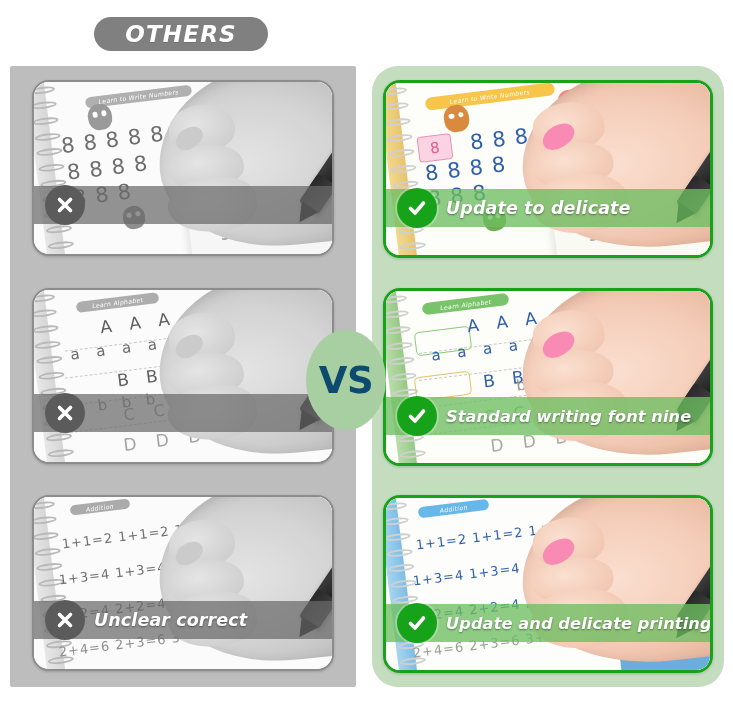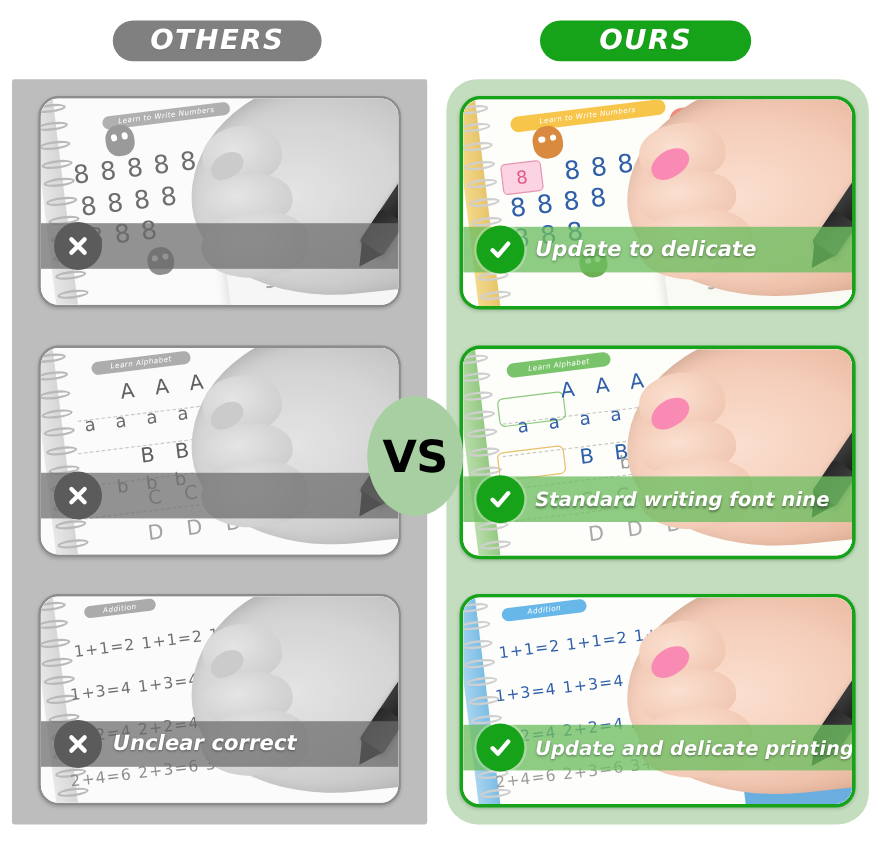--- a/index.html
+++ b/index.html
@@ -246,37 +246,34 @@
   #vs-badge {
     position: absolute;
     left: 306px; top: 330px;
     width: 80px; height: 100px;
     background: #a8cfa2;
     border-radius: 50%;
     display: flex; align-items: center; justify-content: center;
     z-index: 20;
   }
   #vs-badge span {
-    color: #000000;
+    color: #0c4a6e;
     font-weight: 700;
     font-size: 37px;
     letter-spacing: -0.5px;
     font-family: "DejaVu Sans", "Liberation Sans", sans-serif;
   }
 </style>
 </head>
 <body>
 
 <div id="root">
 
   <div class="badge" id="badge-others">
     <span>OTHERS</span>
-  </div>
-  <div class="badge" id="badge-ours">
-    <span>OURS</span>
   </div>
 
   <div class="panel" id="panel-others">
 
     <div class="card card-others r1">
       <div class="scene">
         <div class="sheet"></div>
         <div class="sheet2"></div>
         <div class="spiral">
           <div class="coil-bar"></div>

